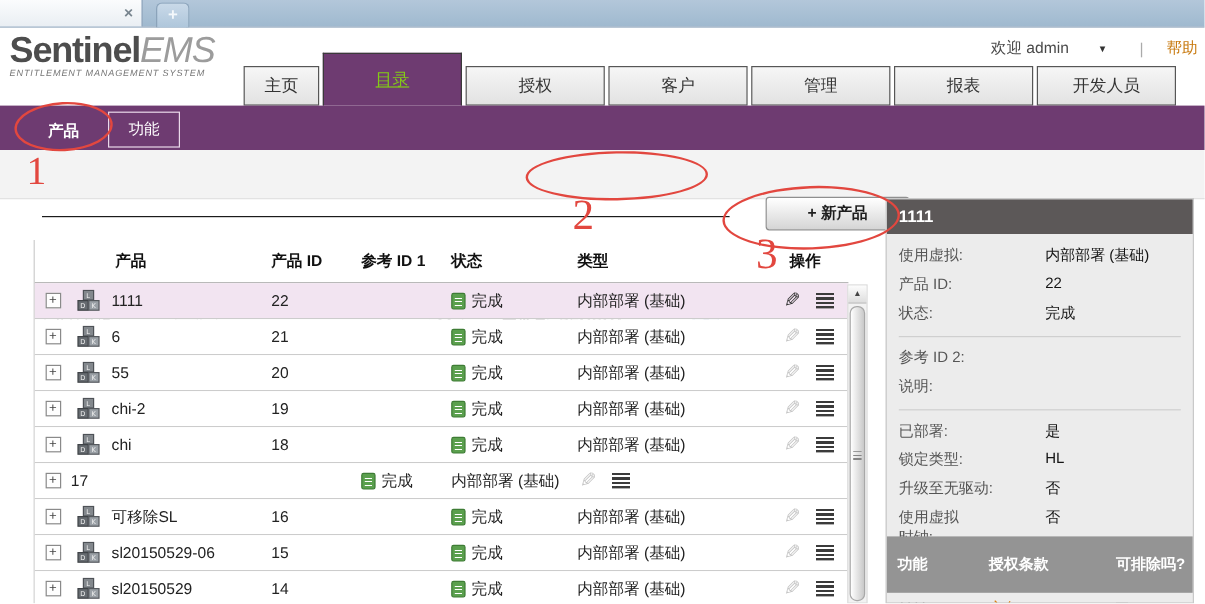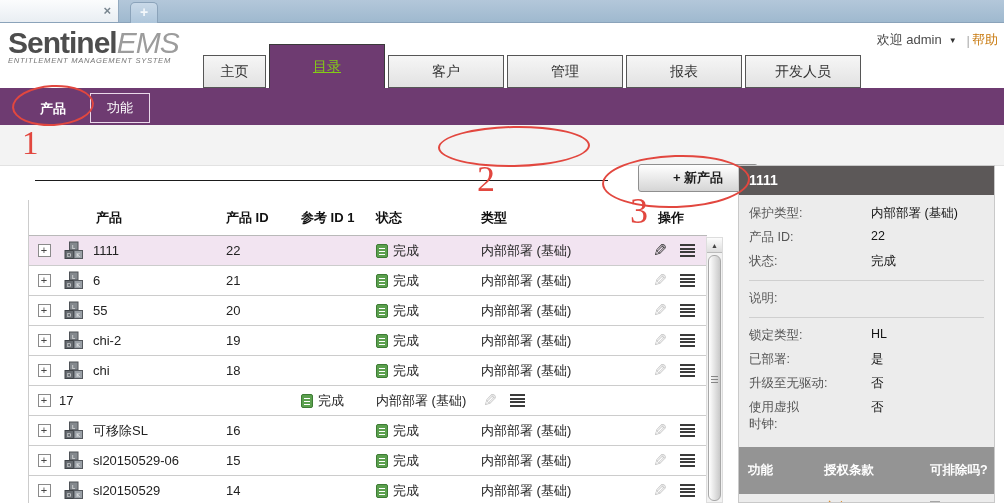--- a/index.html
+++ b/index.html
@@ -14,21 +14,21 @@
   .tabclose{position:absolute;right:7px;top:3px;font-size:13px;color:#78858f;font-weight:bold;}
   .newtab{position:absolute;left:130px;top:2px;width:26px;height:20px;
           background:linear-gradient(#c9d9e8,#aec6db);border:1px solid #8ba3ba;border-bottom:none;
           border-radius:5px 5px 0 0;color:#f4f8fb;font-size:14px;font-weight:bold;text-align:center;line-height:18px;}
 
   
   .logo{position:absolute;left:8px;top:26px;}
   .brand{font-size:30px;font-weight:bold;color:#4d4d4d;letter-spacing:-1px;}
   .brand-suffix{font-size:30px;color:#9c9c9c;font-style:italic;letter-spacing:-1px;}
   .logo-sub{font-size:7.6px;color:#777;letter-spacing:.7px;margin-top:-4px;font-style:italic;}
-  .userbar{position:absolute;right:6px;top:31px;font-size:13px;color:#4a4a4a;display:flex;align-items:center;}
+  .userbar{position:absolute;right:6px;top:31px;font-size:13px;color:#4a4a4a;display:flex;align-items:center;gap:17px;}
   .caret-small{font-size:8px;color:#333;margin-left:7px;}
   .udiv{color:#aaa;margin:0 2px 0 10px;}
   .help{color:#c87a10;}
 
   
   .main-nav{position:absolute;left:203px;top:44px;height:44px;display:flex;align-items:flex-end;gap:3px;}
   .navtab{width:116px;height:33px;background:linear-gradient(#f6f6f6,#e2e2e2);border:1px solid #565656;
           box-sizing:border-box;display:flex;align-items:center;justify-content:center;font-size:14px;color:#333;}
   .navtab:first-child{width:63px;}
   .navtab.active{height:44px;background:#6e3b71;color:#84cc16;border-color:#3a3a3a;border-bottom:none;text-decoration:underline;}
@@ -150,20 +150,21 @@
   <div class="userbar">
     <span>欢迎 admin</span>
     <span class="caret-small">▼</span>
     <span class="udiv">|</span>
     <span class="help">帮助</span>
   </div>
 
   <div class="main-nav">
       <div class="navtab">主页</div>
       <div class="navtab active">目录</div>
+      <div class="navtab">授权</div>
       <div class="navtab">客户</div>
       <div class="navtab">管理</div>
       <div class="navtab">报表</div>
       <div class="navtab">开发人员</div>
     </div>
 
   <div class="purplebar"></div>
   <div class="subtab-product">产品</div>
   <div class="subtab-feature">功能</div>
 
@@ -436,44 +437,48 @@
     <div class="sb-up">▲</div>
     <div class="sb-thumb">
       <div class="sb-grip"></div>
     </div>
   </div>
 
   <div class="detail">
     <div class="detail-header">1111</div>
     <div class="detail-fields">
         <div class="frow">
-          <div class="flabel">保护类型:</div>
+          <div class="flabel">使用虚拟:</div>
           <div class="fvalue">内部部署 (基础)</div>
         </div>
         <div class="frow">
           <div class="flabel">产品 ID:</div>
           <div class="fvalue">22</div>
         </div>
         <div class="frow">
           <div class="flabel">状态:</div>
           <div class="fvalue">完成</div>
         </div>
         <div class="fdivider"></div>
         <div class="frow">
+          <div class="flabel">参考 ID 2:</div>
+          <div class="fvalue"></div>
+        </div>
+        <div class="frow">
           <div class="flabel">说明:</div>
           <div class="fvalue"></div>
         </div>
         <div class="fdivider"></div>
         <div class="frow">
+          <div class="flabel">已部署:</div>
+          <div class="fvalue">是</div>
+        </div>
+        <div class="frow">
           <div class="flabel">锁定类型:</div>
           <div class="fvalue">HL</div>
-        </div>
-        <div class="frow">
-          <div class="flabel">已部署:</div>
-          <div class="fvalue">是</div>
         </div>
         <div class="frow">
           <div class="flabel">升级至无驱动:</div>
           <div class="fvalue">否</div>
         </div>
         <div class="frow">
           <div class="flabel">使用虚拟
 时钟:</div>
           <div class="fvalue">否</div>
         </div>

